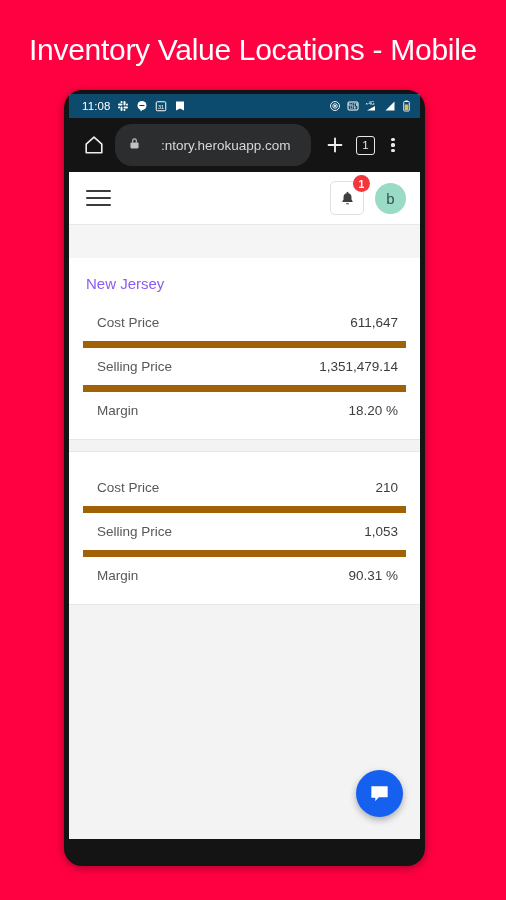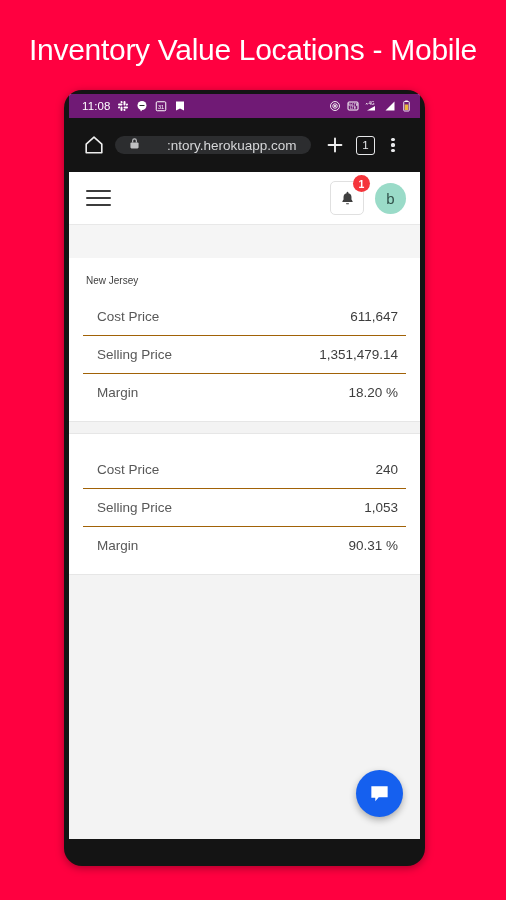--- a/index.html
+++ b/index.html
@@ -44,21 +44,21 @@
     position: relative;
     width: 351px;
     height: 745px;
     background: #FFFFFF;
     overflow: hidden;
   }
 
   
   .status-bar {
     height: 24px;
-    background: #701a75;
+    background: #0c4a6e;
     display: flex;
     align-items: center;
     padding: 0 9px 0 13px;
     color: #FFFFFF;
   }
   .status-left { display: flex; align-items: center; gap: 7px; }
   .status-right { display: flex; align-items: center; gap: 6px; margin-left: auto; }
   .status-time { font-size: 11.5px; letter-spacing: 0.1px; }
   .sicon { display: inline-flex; align-items: center; justify-content: center; }
 
@@ -67,27 +67,27 @@
     height: 54px;
     background: #141414;
     display: flex;
     align-items: center;
     padding: 0 10px 0 14px;
     gap: 10px;
   }
   .home-btn { width: 22px; height: 22px; flex: none; }
   .omnibox {
     flex: 1;
-    height: 18px;
+    height: 42px;
     background: #2C2D2F;
     border-radius: 17px;
     display: flex;
     align-items: center;
     padding: 0 13px;
-    gap: 26px;
+    gap: 20px;
     overflow: hidden;
     max-width: 196px;
   }
   .omnibox-url {
     color: #D6D7D9;
     font-size: 13.5px;
     white-space: nowrap;
     overflow: hidden;
   }
   .plus-btn { width: 22px; height: 22px; flex: none; margin-left: 3px; }
@@ -160,32 +160,32 @@
     color: #2E2E2E;
     font-weight: 400;
     letter-spacing: -0.1px;
   }
 
   .card {
     background: #FFFFFF;
     padding: 17px 0 10px 0;
   }
   .card-title {
-    font-size: 10px;
-    color: #404040;
+    font-size: 15px;
+    color: #8b5cf6;
     padding: 0 17px 0 17px;
     margin-bottom: 12px;
   }
   .kv-row {
     display: flex;
     align-items: center;
     justify-content: space-between;
     margin: 0 14px;
     padding: 11px 8px 11px 14px;
-    border-bottom: 1px solid #a16207;
+    border-bottom: 7px solid #a16207;
   }
   .kv-row.last { border-bottom: none; }
   .kv-label { font-size: 13.5px; color: #585858; }
   .kv-value { font-size: 13.5px; color: #3D3D3D; }
 
   .card-sep { height: 13px; background: #F3F3F3; border-top: 1px solid #E6E6E6; border-bottom: 1px solid #E6E6E6; }
   .page-tail { background: #F3F3F3; flex: 1; border-top: 1px solid #E6E6E6; }
 
   .scroll-area {
     height: 614px;
@@ -346,21 +346,21 @@
           <span class="kv-label">Margin</span>
           <span class="kv-value">18.20 %</span>
         </div>
       </div>
 
       <div class="card-sep"></div>
 
       <div class="card">
         <div class="kv-row">
           <span class="kv-label">Cost Price</span>
-          <span class="kv-value">240</span>
+          <span class="kv-value">210</span>
         </div>
         <div class="kv-row">
           <span class="kv-label">Selling Price</span>
           <span class="kv-value">1,053</span>
         </div>
         <div class="kv-row last">
           <span class="kv-label">Margin</span>
           <span class="kv-value">90.31 %</span>
         </div>
       </div>

